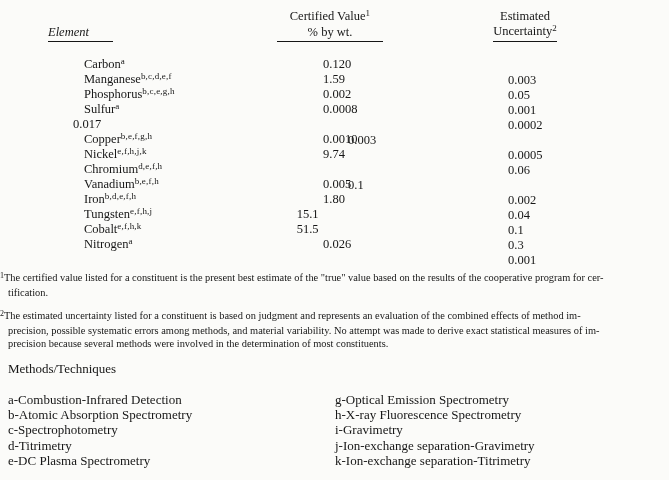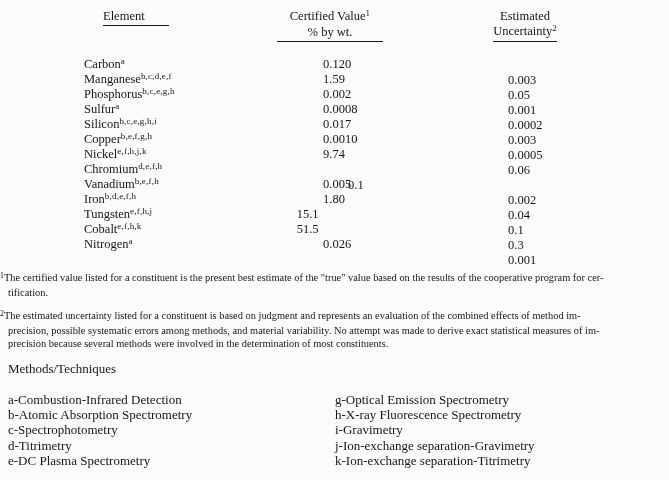--- a/index.html
+++ b/index.html
@@ -5,21 +5,21 @@
   html,body{margin:0;padding:0;}
   body{
     width:669px;height:480px;overflow:hidden;
     background:#fbfbf9;color:#161616;
     font-family:"Liberation Serif","DejaVu Serif",serif;
   }
   .page{position:relative;width:669px;height:480px;box-sizing:border-box;padding-top:9px;}
   
   .tbl{font-size:12.5px;line-height:15px;}
   .thead,.row{display:grid;grid-template-columns:250px 160px 230px;}
-  .h-el{padding-left:103px;display:flex;align-items:flex-start;}
+  .h-el{padding-left:48px;display:flex;align-items:flex-end;font-style:italic;}
   .h-el .u{border-bottom:1px solid #161616;padding-right:24px;padding-bottom:1px;}
   .h-val{text-align:center;}
   .h-val .u{display:inline-block;width:106px;border-bottom:1px solid #161616;padding-bottom:1px;}
   .h-unc{text-align:center;}
   .h-unc .u{display:inline-block;border-bottom:1px solid #161616;padding-bottom:1px;}
   .tbody{margin-top:15px;}
   .row{height:15px;}
   .c-el{padding-left:84px;white-space:nowrap;}
   .c-val{padding-left:53px;white-space:nowrap;}
   .c-unc{padding-left:98px;white-space:nowrap;margin-top:16px;}
@@ -75,21 +75,20 @@
       <div class="c-unc"><span class="unc">0.001</span></div>
     </div>
 
     <div class="row">
       <div class="c-el"><span class="el-name">Sulfur</span><span class="sup el-sup">a</span></div>
       <div class="c-val"><span class="val num-align">0.0008</span></div>
       <div class="c-unc"><span class="unc">0.0002</span></div>
     </div>
 
     <div class="row">
-      <div class="c-el"><span class="el-name">Silicon</span><span class="sup el-sup">b,c,e,g,h,i</span></div>
       <div class="c-val"><span class="val num-align">0.017</span></div>
       <div class="c-unc"><span class="unc">0.003</span></div>
     </div>
 
     <div class="row">
       <div class="c-el"><span class="el-name">Copper</span><span class="sup el-sup">b,e,f,g,h</span></div>
       <div class="c-val"><span class="val num-align">0.0010</span></div>
       <div class="c-unc"><span class="unc">0.0005</span></div>
     </div>
 

